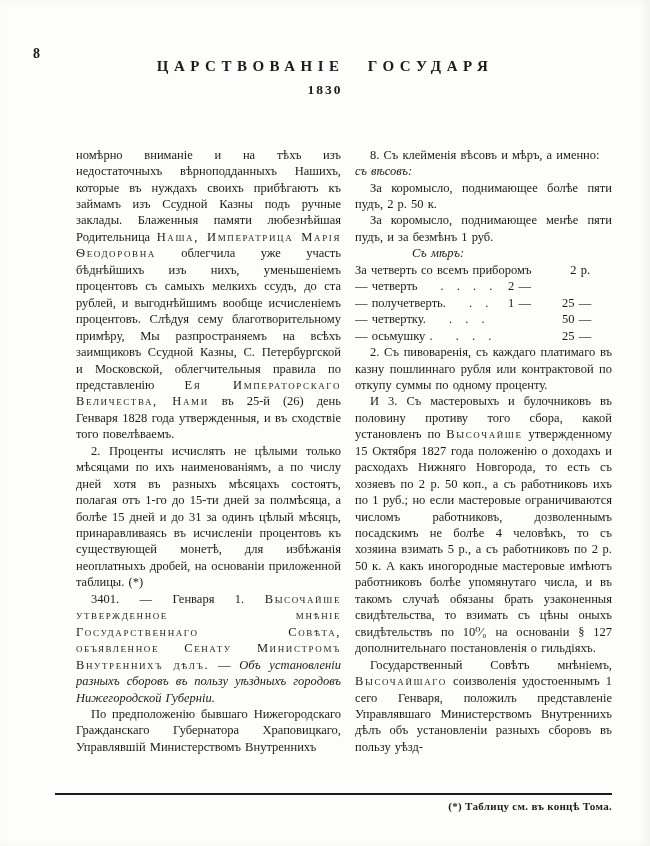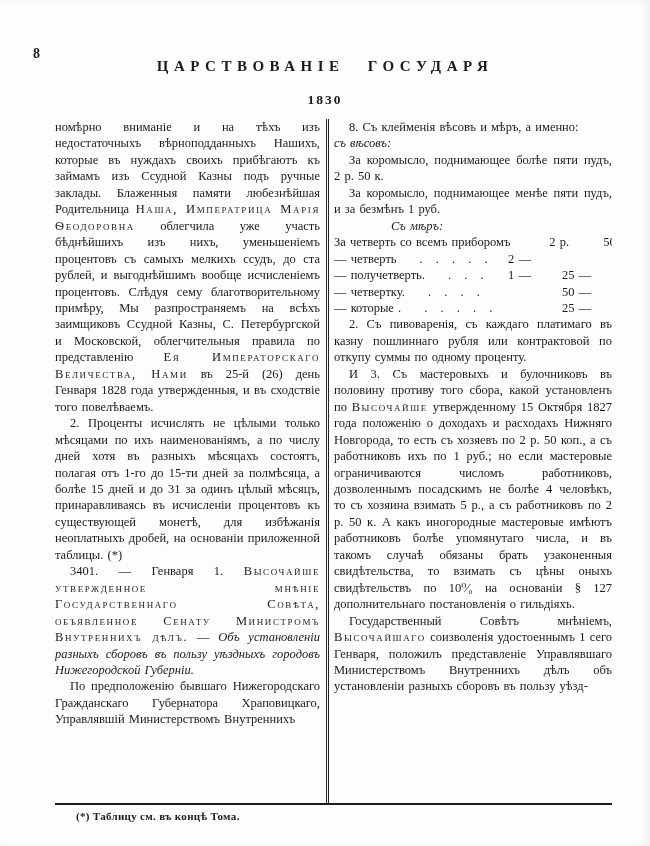--- a/index.html
+++ b/index.html
@@ -26,28 +26,29 @@
     text-align:center;
     font-size:15px; font-weight:700;
     letter-spacing:5.5px; word-spacing:14px;
     white-space:nowrap;
     margin-top:13px;
   }
   .head-year {
     text-align:center;
     font-size:13.5px; font-weight:700;
     letter-spacing:2px;
-    margin-top:17px;
+    margin-top:7px;
   }
   
   .cols {
     display:flex;
-    margin:11px 38px 0 55px;
+    margin:11px 38px 0 76px;
     height:684px;
     overflow:hidden;
+    align-items:center;
   }
   .col {
     font-size:12.5px;
     line-height:16.45px;
     text-align:justify;
     overflow:hidden;
     word-spacing:1px;
   }
   .col-left  { width:265px; flex:none; }
   .col-right { flex:1; min-width:0; }
@@ -73,20 +74,21 @@
   .t-kop   { flex:none; width:50px; text-align:left; padding-left:4px; }
   
   .foot-rule {
     margin:0 38px 0 55px;
     border-top:2px solid #1b1b1b;
   }
   .footnote {
     margin:5px 38px 0 76px;
     font-size:11px; font-weight:700;
     letter-spacing:0.3px;
+    text-align:right;
   }
 </style>
 </head>
 <body>
 
 <div class="page">
 
   <div class="runhead">
     <div class="page-num">8</div>
     <div class="head-title">ЦАРСТВОВАНІЕ ГОСУДАРЯ</div>
@@ -126,21 +128,21 @@
             <span class="t-rub">1 —</span>
             <span class="t-kop">25 —</span>
           </div>
           <div class="trow">
             <span class="t-label">— четвертку.</span>
             <span class="t-dots">. . . . . . . .</span>
             <span class="t-rub"></span>
             <span class="t-kop">50 —</span>
           </div>
           <div class="trow">
-            <span class="t-label">— которые .</span>
+            <span class="t-label">— осьмушку .</span>
             <span class="t-dots">. . . . . . . .</span>
             <span class="t-rub"></span>
             <span class="t-kop">25 —</span>
           </div>
         </div>
         <p class="para ind"><span class="seg-n">2. Съ пивоваренія, съ каждаго платимаго въ казну пошлиннаго рубля или контрактовой по откупу суммы по одному проценту.</span></p>
         <p class="para ind"><span class="seg-n">И 3. Съ мастеровыхъ и булочниковъ въ половину противу того сбора, какой установленъ по </span><span class="seg-sc">Высочайше</span><span class="seg-n"> утвержденному 15 Октября 1827 года положенію о доходахъ и расходахъ Нижняго Новгорода, то есть съ хозяевъ по 2 р. 50 коп., а съ работниковъ ихъ по 1 руб.; но если мастеровые ограничиваются числомъ работниковъ, дозволеннымъ посадскимъ не болѣе 4 человѣкъ, то съ хозяина взимать 5 р., а съ работниковъ по 2 р. 50 к. А какъ иногородные мастеровые имѣютъ работниковъ болѣе упомянутаго числа, и въ такомъ случаѣ обязаны брать узаконенныя свидѣтельства, то взимать съ цѣны оныхъ свидѣтельствъ по 10⁰⁄₀ на основаніи § 127 дополнительнаго постановленія о гильдіяхъ.</span></p>
         <p class="para ind"><span class="seg-n">Государственный Совѣтъ мнѣніемъ, </span><span class="seg-sc">Высочайшаго</span><span class="seg-n"> соизволенія удостоеннымъ 1 сего Генваря, положилъ представленіе Управлявшаго Министерствомъ Внутреннихъ дѣлъ объ установленіи разныхъ сборовъ въ пользу уѣзд-</span></p>
       </div>
   </div>

